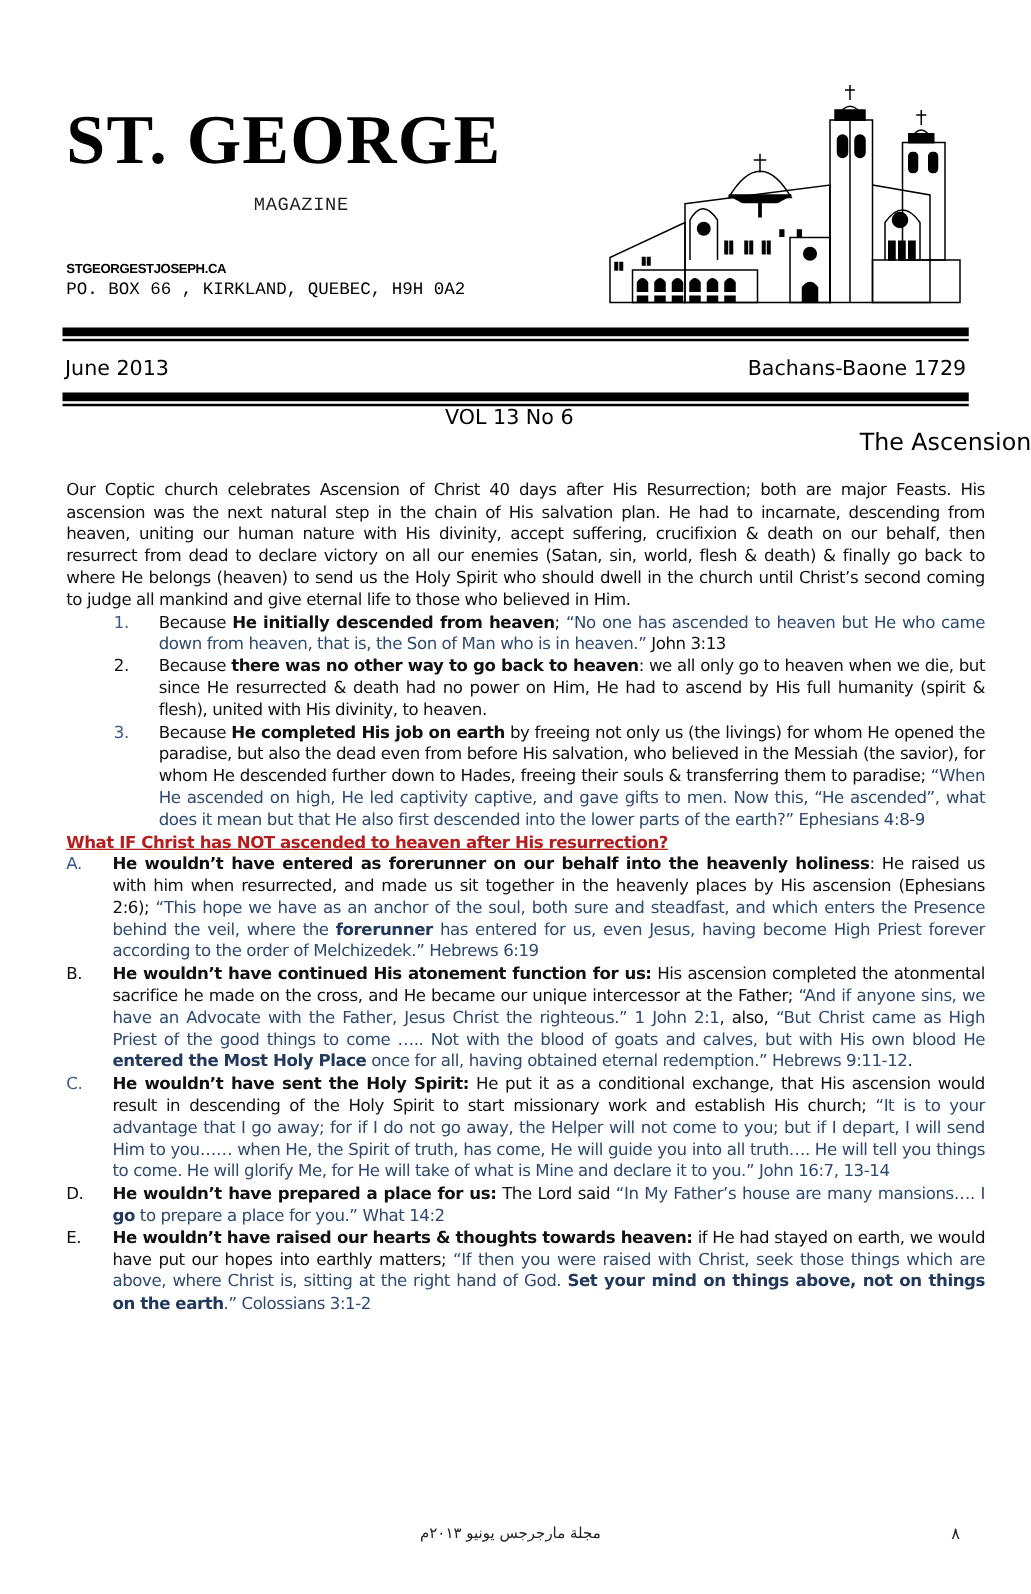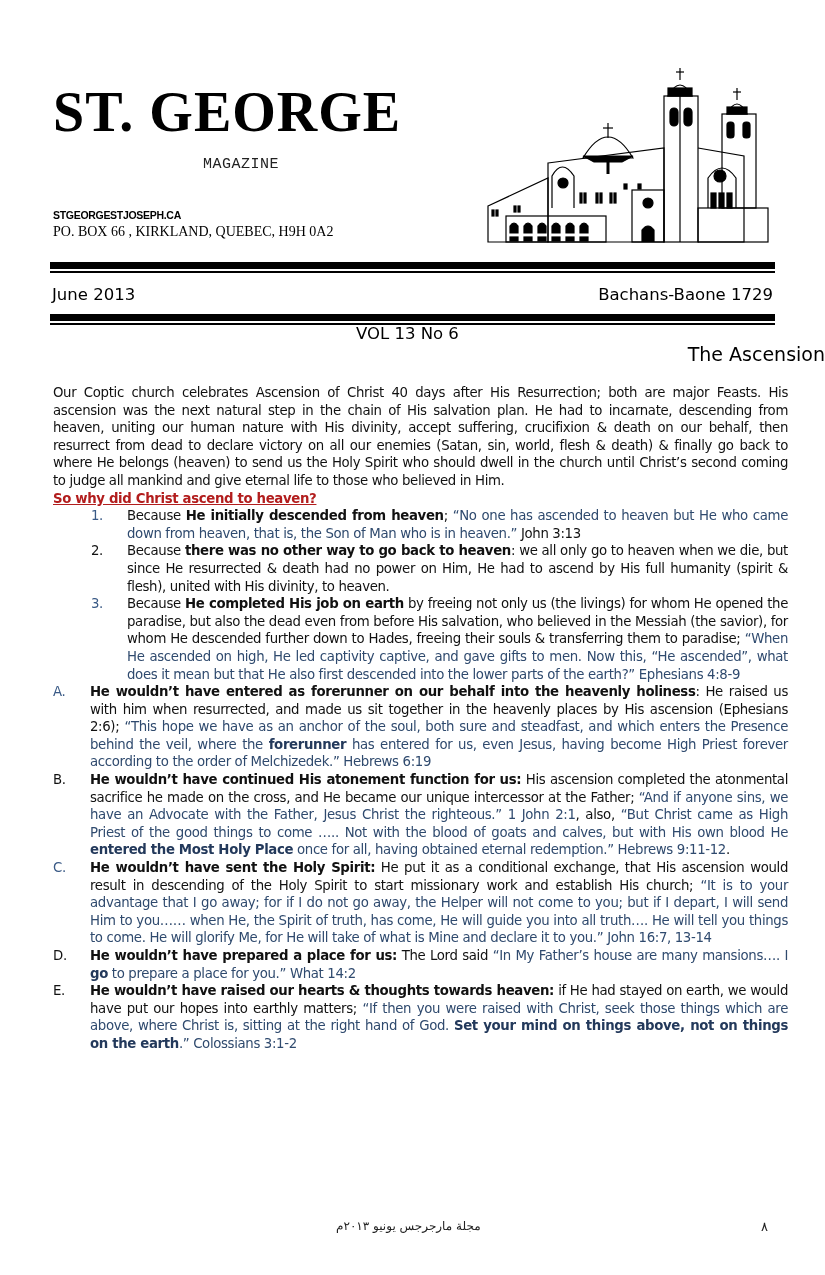--- a/index.html
+++ b/index.html
@@ -2,21 +2,21 @@
 <html><head>
 <meta charset="utf-8">
 <style>
   html, body { margin: 0; padding: 0; background: #ffffff; }
   body { width: 825px; height: 1275px; position: relative; overflow: hidden; color: #111; }
   .page { position: absolute; left: 0; top: 0; width: 759px; height: 1275px; }
 
   .masthead-title { position: absolute; left: 53px; top: 84px; font-family: "Liberation Serif", serif; font-weight: bold; font-size: 56px; letter-spacing: 1px; color: #000; line-height: 1; }
   .masthead-sub { position: absolute; left: 203px; top: 156px; font-family: "Liberation Mono", monospace; font-size: 15px; color: #222; letter-spacing: 0.5px; }
   .site { position: absolute; left: 53px; top: 209px; font-family: "Liberation Sans", sans-serif; font-weight: bold; font-size: 10.5px; letter-spacing: -0.3px; color: #000; }
-  .address { position: absolute; left: 53px; top: 224px; font-family: Liberation Serif, serif; font-size: 14px; color: #000; }
+  .address { position: absolute; left: 53px; top: 224px; font-family: Liberation Mono, monospace; font-size: 14px; color: #000; }
 
   .church { position: absolute; left: 482px; top: 58px; width: 310px; height: 190px; }
 
   .rule-thick { position: absolute; left: 50px; width: 725px; background: #000; }
   .rule-thin { position: absolute; left: 50px; width: 725px; background: #000; }
 
   .issue-row { position: absolute; left: 50px; top: 285px; width: 725px; height: 24px; font-family: "DejaVu Sans", sans-serif; font-size: 16.5px; color: #000; }
   .issue-row span { position: absolute; top: 0; white-space: nowrap; }
   .issue-date { left: 2px; }
   .issue-vol { left: 306px; margin-top: 39px; }
@@ -134,33 +134,33 @@
   </div>
 
   <div class="rule-thick" style="top:314px;height:7px;"></div>
   <div class="rule-thin" style="top:323px;height:2px;"></div>
 
   <div class="article-title">The Ascension</div>
 
   <div class="body">
     <p>Our Coptic church celebrates Ascension of Christ 40 days after His Resurrection; both are major Feasts. His ascension was the next natural step in the chain of His salvation plan. He had to incarnate, descending from heaven, uniting our human nature with His divinity, accept suffering, crucifixion &amp; death on our behalf, then resurrect from dead to declare victory on all our enemies (Satan, sin, world, flesh &amp; death) &amp; finally go back to where He belongs (heaven) to send us the Holy Spirit who should dwell in the church until Christ’s second coming to judge all mankind and give eternal life to those who believed in Him.</p>
 
-    <p class="heading">So why did Christ ascend to heaven?</p>
     <ol class="reasons">
       <li>
         <span class="num blue">1.</span><span>Because </span><b>He initially descended from heaven</b><span>; </span><span class="verse">“No one has ascended to heaven but He who came down from heaven, that is, the Son of Man who is in heaven.”</span><span> John 3:13</span>
       </li>
       <li>
         <span class="num">2.</span><span>Because </span><b>there was no other way to go back to heaven</b><span>: we all only go to heaven when we die, but since He resurrected &amp; death had no power on Him, He had to ascend by His full humanity (spirit &amp; flesh), united with His divinity, to heaven.</span>
       </li>
       <li>
         <span class="num blue">3.</span><span>Because </span><b>He completed His job on earth</b><span> by freeing not only us (the livings) for whom He opened the paradise, but also the dead even from before His salvation, who believed in the Messiah (the savior), for whom He descended further down to Hades, freeing their souls &amp; transferring them to paradise; </span><span class="verse">“When He ascended on high, He led captivity captive, and gave gifts to men. Now this, “He ascended”, what does it mean but that He also first descended into the lower parts of the earth?”</span><span class="verse"> Ephesians 4:8-9</span>
       </li>
     </ol>
 
+    <p class="heading">What IF Christ has NOT ascended to heaven after His resurrection?</p>
     <ol class="whatif">
       <li>
         <span class="letter blue">A.</span><b>He wouldn’t have entered as forerunner on our behalf into the heavenly holiness</b><span>: He raised us with him when resurrected, and made us sit together in the heavenly places by His ascension (Ephesians 2:6); </span><span class="verse"><span>“This hope we have as an anchor of the soul, both sure and steadfast, and which enters the Presence behind the veil, where the </span><b>forerunner</b><span> has entered for us, even Jesus, having become High Priest forever according to the order of Melchizedek.”</span></span><span class="verse"> Hebrews 6:19</span>
       </li>
       <li>
         <span class="letter">B.</span><b>He wouldn’t have continued His atonement function for us:</b><span> His ascension completed the atonmental sacrifice he made on the cross, and He became our unique intercessor at the Father; </span><span class="verse">“And if anyone sins, we have an Advocate with the Father, Jesus Christ the righteous.” 1 John 2:1</span><span>, also, </span><span class="verse"><span>“But Christ came as High Priest of the good things to come ….. Not with the blood of goats and calves, but with His own blood He </span><b>entered the Most Holy Place</b><span> once for all, having obtained eternal redemption.” Hebrews 9:11-12</span></span><span>.</span>
       </li>
       <li>
         <span class="letter blue">C.</span><b>He wouldn’t have sent the Holy Spirit:</b><span> He put it as a conditional exchange, that His ascension would result in descending of the Holy Spirit to start missionary work and establish His church; </span><span class="verse">“It is to your advantage that I go away; for if I do not go away, the Helper will not come to you; but if I depart, I will send Him to you…… when He, the Spirit of truth, has come, He will guide you into all truth…. He will tell you things to come. He will glorify Me, for He will take of what is Mine and declare it to you.”</span><span class="verse"> John 16:7, 13-14</span>
       </li>

